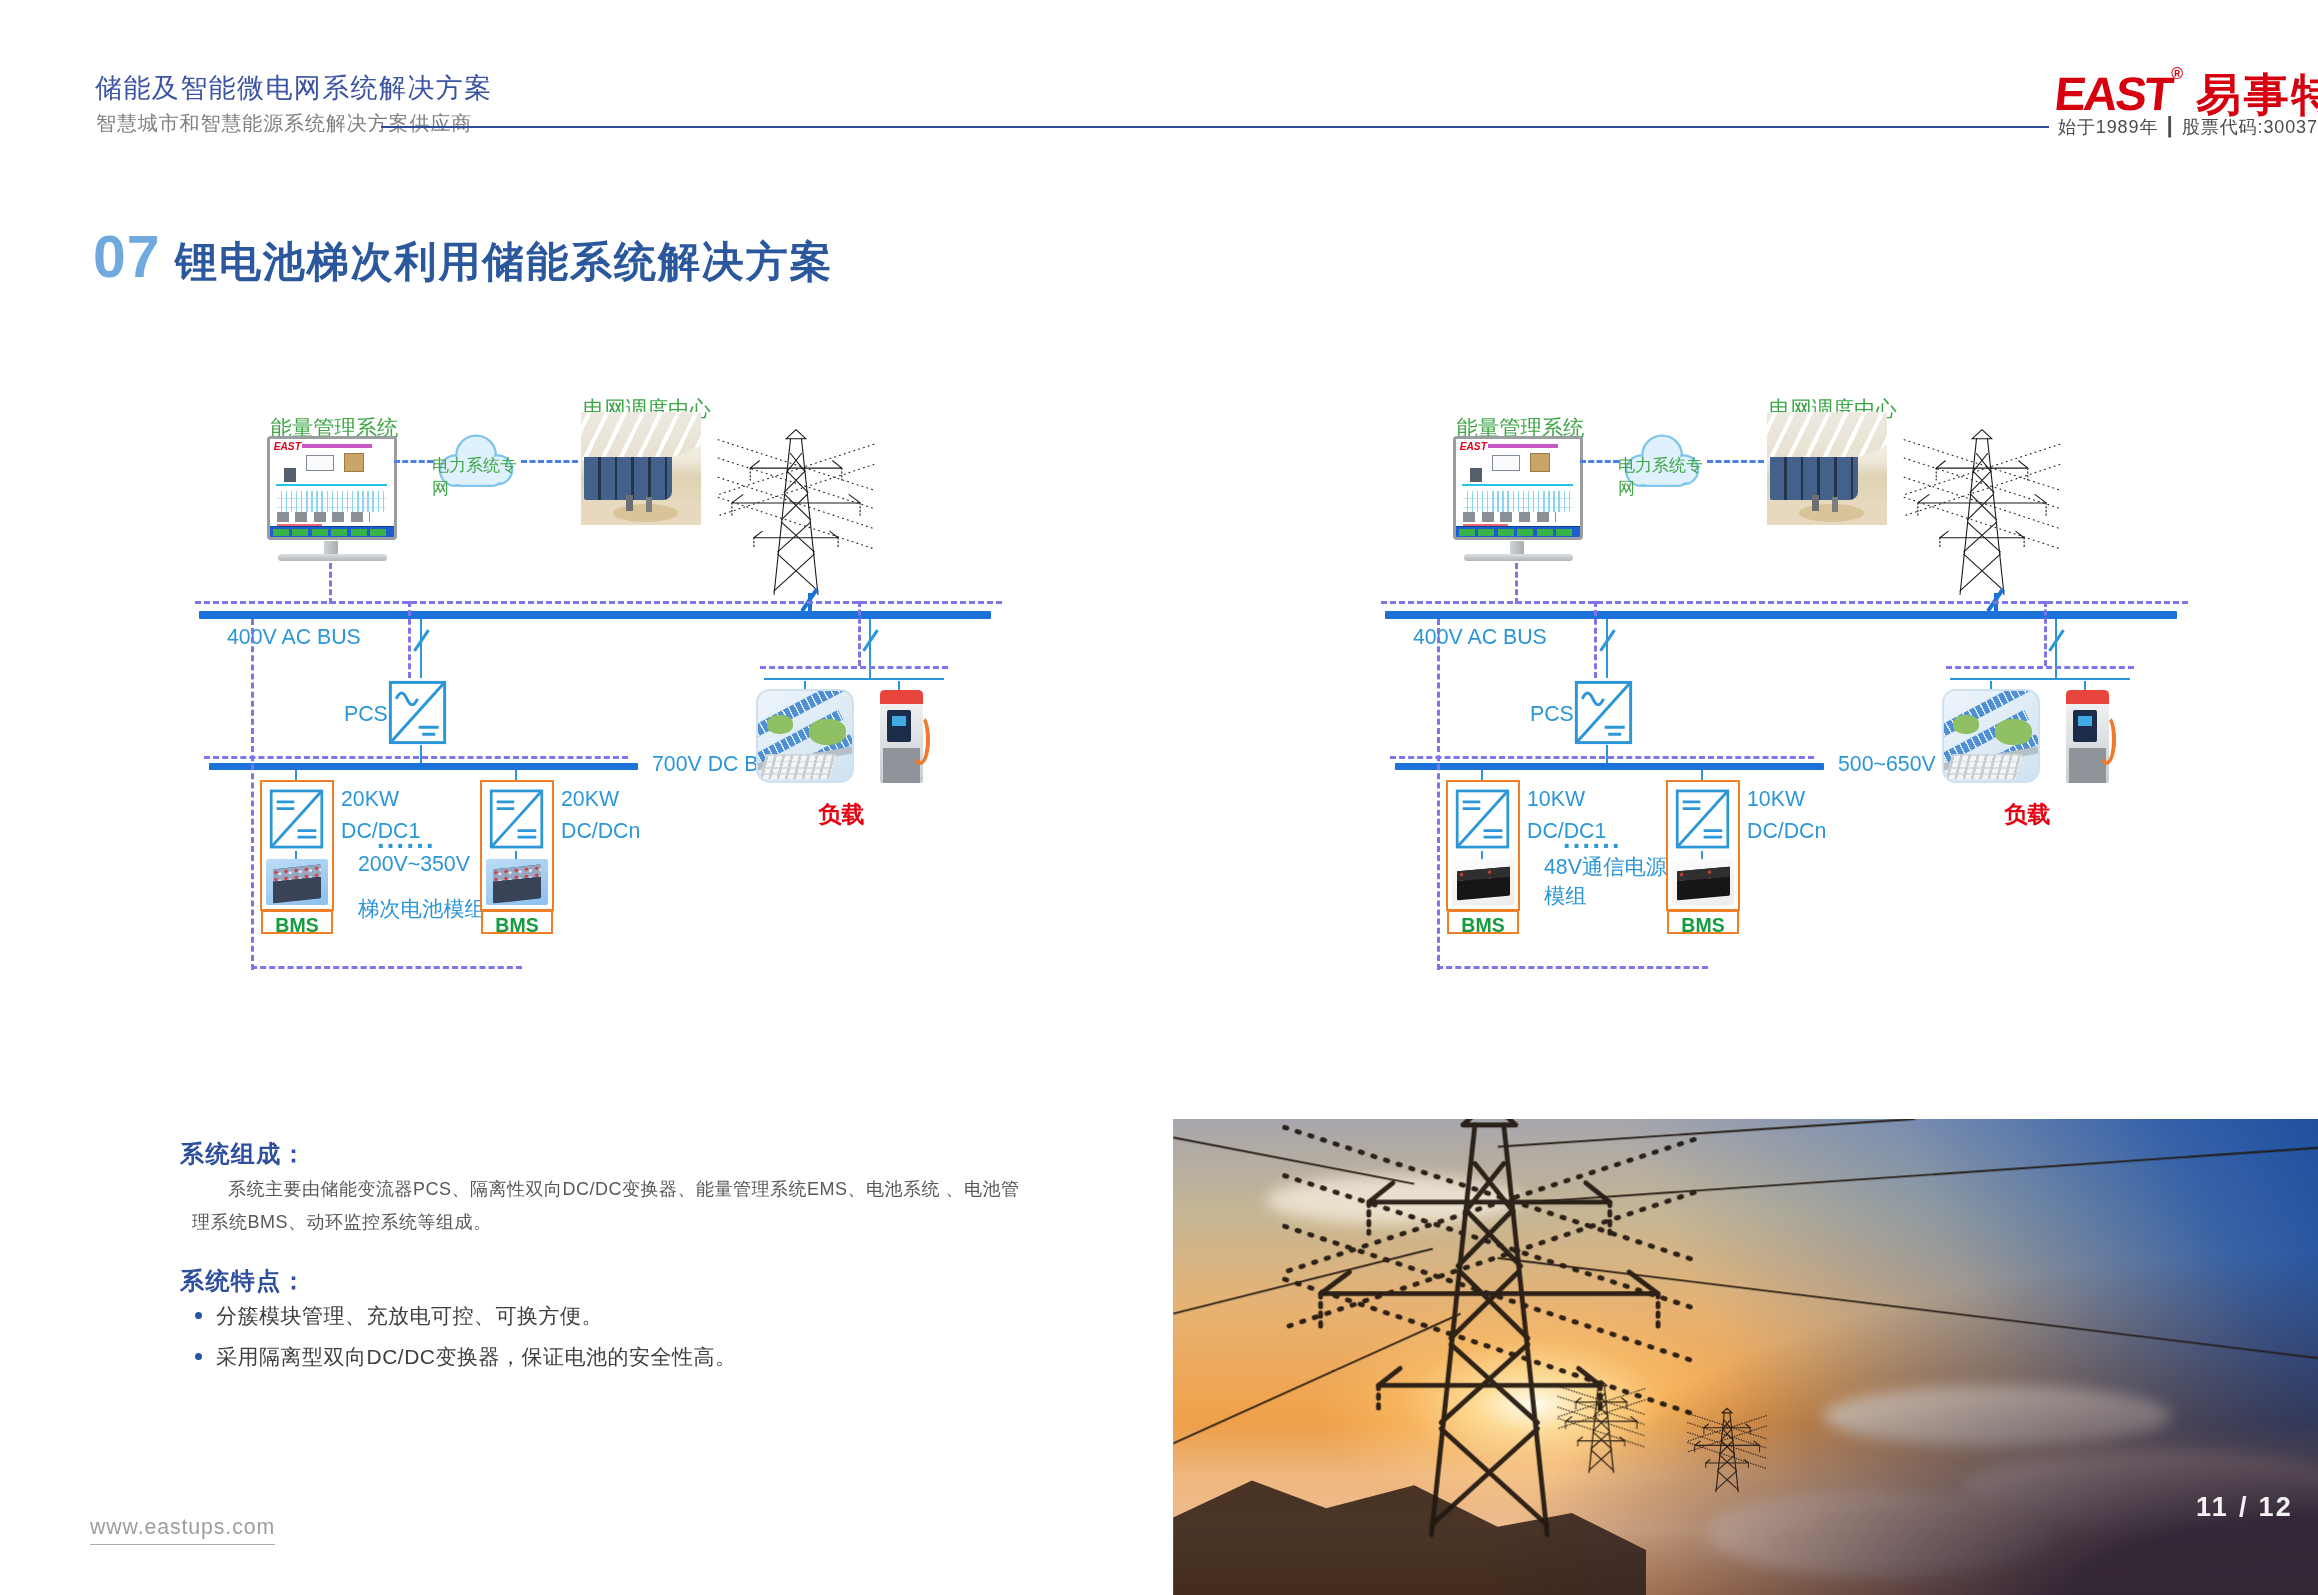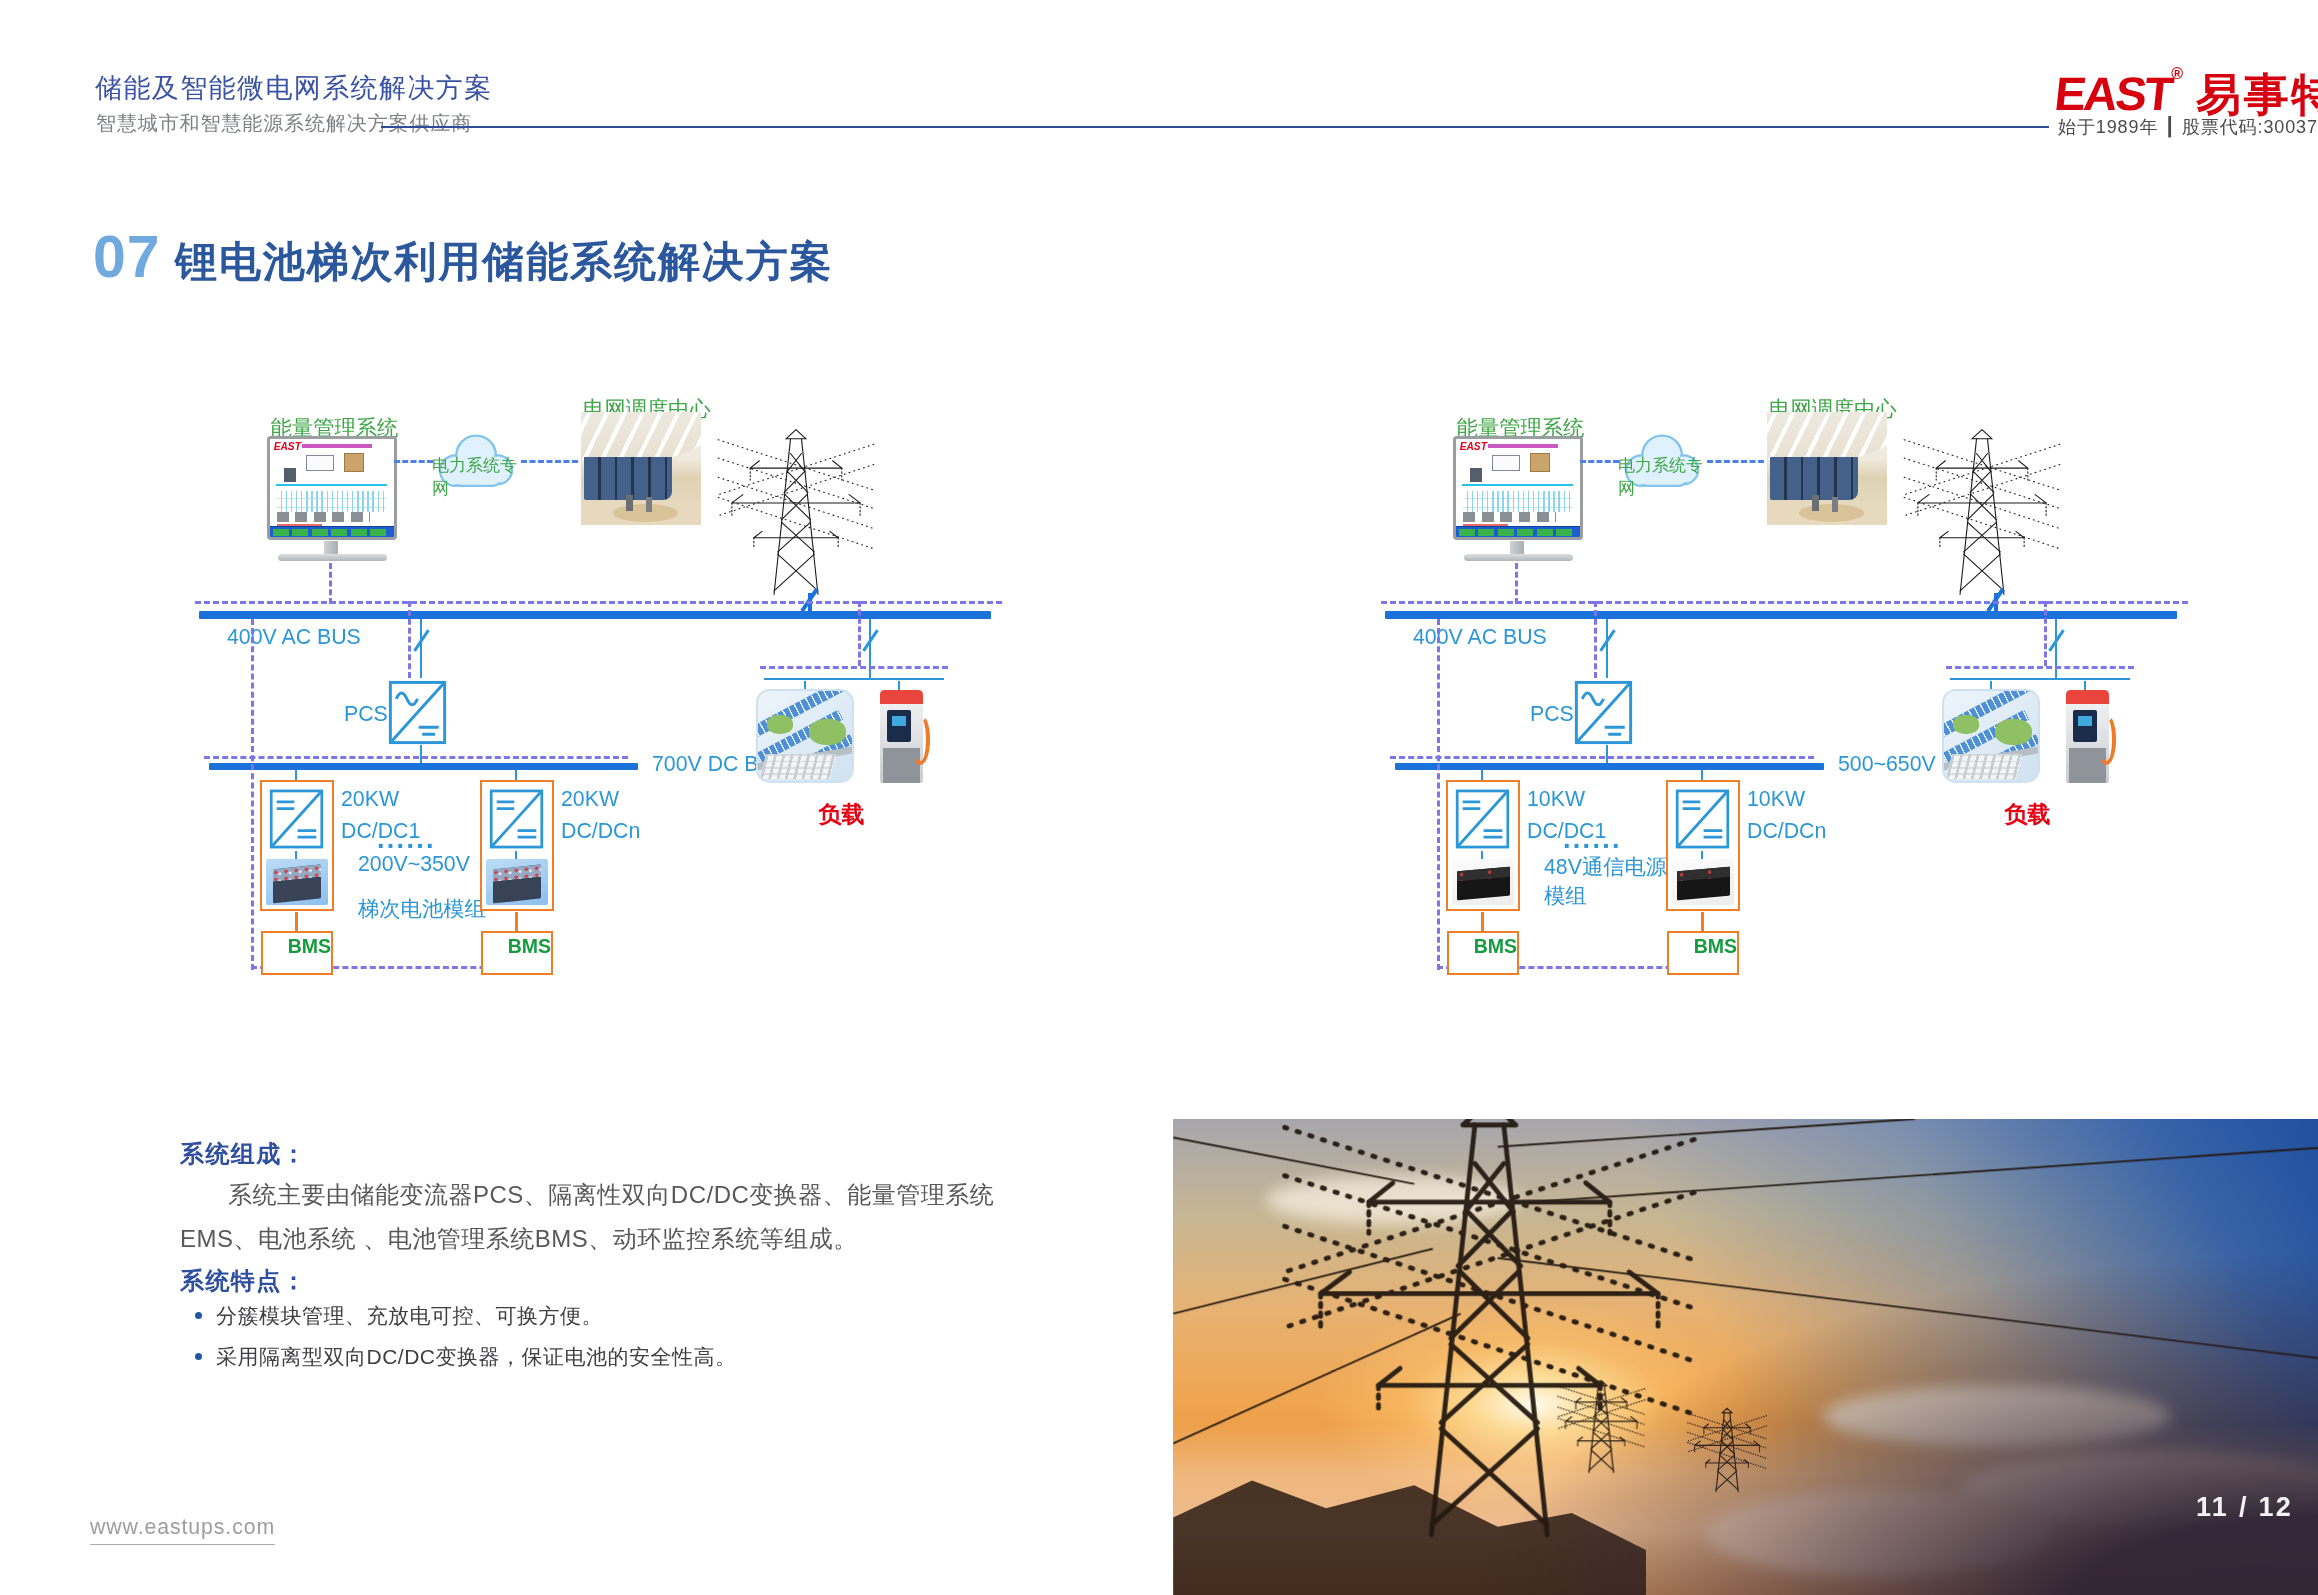--- a/index.html
+++ b/index.html
@@ -117,22 +117,22 @@
     background-image:radial-gradient(circle at 2.8px 3.2px,#cf4040 1.4px,transparent 1.9px),
                      radial-gradient(circle at 7px 5.1px,#f0f0f0 1.2px,transparent 1.6px);
     background-size:10.2px 7px}
   .variant-telecom .module-img{background:linear-gradient(160deg,#fdfdfd,#ececec)}
   .variant-telecom .pack{background:#161616;left:8%;right:8%;top:22%;bottom:14%;transform:skewY(-5deg)}
   .variant-telecom .pack::before{background:#2F2F2F;background-image:radial-gradient(circle at 4.6px 3.7px,#d23b2f 1.4px,transparent 1.9px);background-size:28px 7.4px}
   .pw{top:394px;line-height:1.5;white-space:nowrap}
   .pw1{left:146px}.pwn{left:366px}
   .bms-conn{top:522px;width:2.8px;height:20.4px;background:var(--orange)}
   .bc1{left:100px}.bcn{left:320px}
-  .bms{top:541px;width:72px;height:44px;border:2.8px solid var(--orange);background:#fff;
-    font-size:19.5px;font-weight:900;color:var(--bmsgreen);text-align:right;line-height:27px}
+  .bms{top:520px;width:72px;height:24px;border:2.8px solid var(--orange);background:#fff;
+    font-size:19.5px;font-weight:900;color:var(--bmsgreen);text-align:center;line-height:27px}
   .bms1{left:66px}.bmsn{left:286px}
   .dots{left:182px;top:434px;font-size:27px;font-weight:900;color:var(--cyan);letter-spacing:2.3px}
   .mid1{left:163px;top:462px;width:139px}
   .mid2{left:163px;top:504px;width:148px}
 
   .load-dash-v{left:663px;top:211px;height:65px}
   .load-feed{left:674px;top:229px;height:60px}
   .load-slash{left:663px;top:249px}
   .load-dash-h{left:565px;top:276px;width:188px}
   .load-line{left:569px;top:288px;width:180px;height:2.3px;background:var(--cyan)}
@@ -159,21 +159,21 @@
   .ch-scr{position:absolute;left:16%;top:22%;width:56%;height:34%;background:#1B2B4A;border-radius:1.9px}
   .ch-scr::after{content:"";position:absolute;left:20%;top:18%;width:60%;height:30%;background:#3FA9E0}
   .ch-low{position:absolute;left:6%;bottom:0;width:88%;height:38%;background:#8E9499}
   .ch-cable{position:absolute;right:-7.4px;top:26%;width:19.5px;height:51px;border-radius:50%;
     border:4.2px solid transparent;border-right-color:#F07A2A;border-bottom-color:#F07A2A}
   .load-label{left:607px;top:409px;width:79px;text-align:center;font-size:23px;font-weight:900;color:var(--loadred)}
 
   
   .h2{font-size:24px;font-weight:900;color:#2E4E9E;letter-spacing:1.4px}
   .comp-h{left:180px;top:1138px}
-  .comp-body{left:180px;top:1173px;width:835px;font-size:24px;color:var(--gray);line-height:1.85;
+  .comp-body{left:192px;top:1173px;width:835px;font-size:18px;color:var(--gray);line-height:1.85;
     text-indent:2em;letter-spacing:0.5px}
   .feat-h{left:180px;top:1265px}
   .feat-list{left:195px;top:1302px;width:788px;list-style:none}
   .feat-list li{display:flex;align-items:baseline;margin-bottom:13px;font-size:21px;color:#3F3F42;letter-spacing:0.5px}
   .bdot{flex:0 0 auto;width:7px;height:7px;border-radius:50%;background:#2456A8;margin-right:14px;position:relative;top:-3.7px}
 
   
   .site{left:90px;top:1515px;font-size:21.3px;color:#9C9DA0;letter-spacing:0.9px;
     border-bottom:1.4px solid #ABACAE;padding-bottom:3.7px;text-decoration:none}
 

